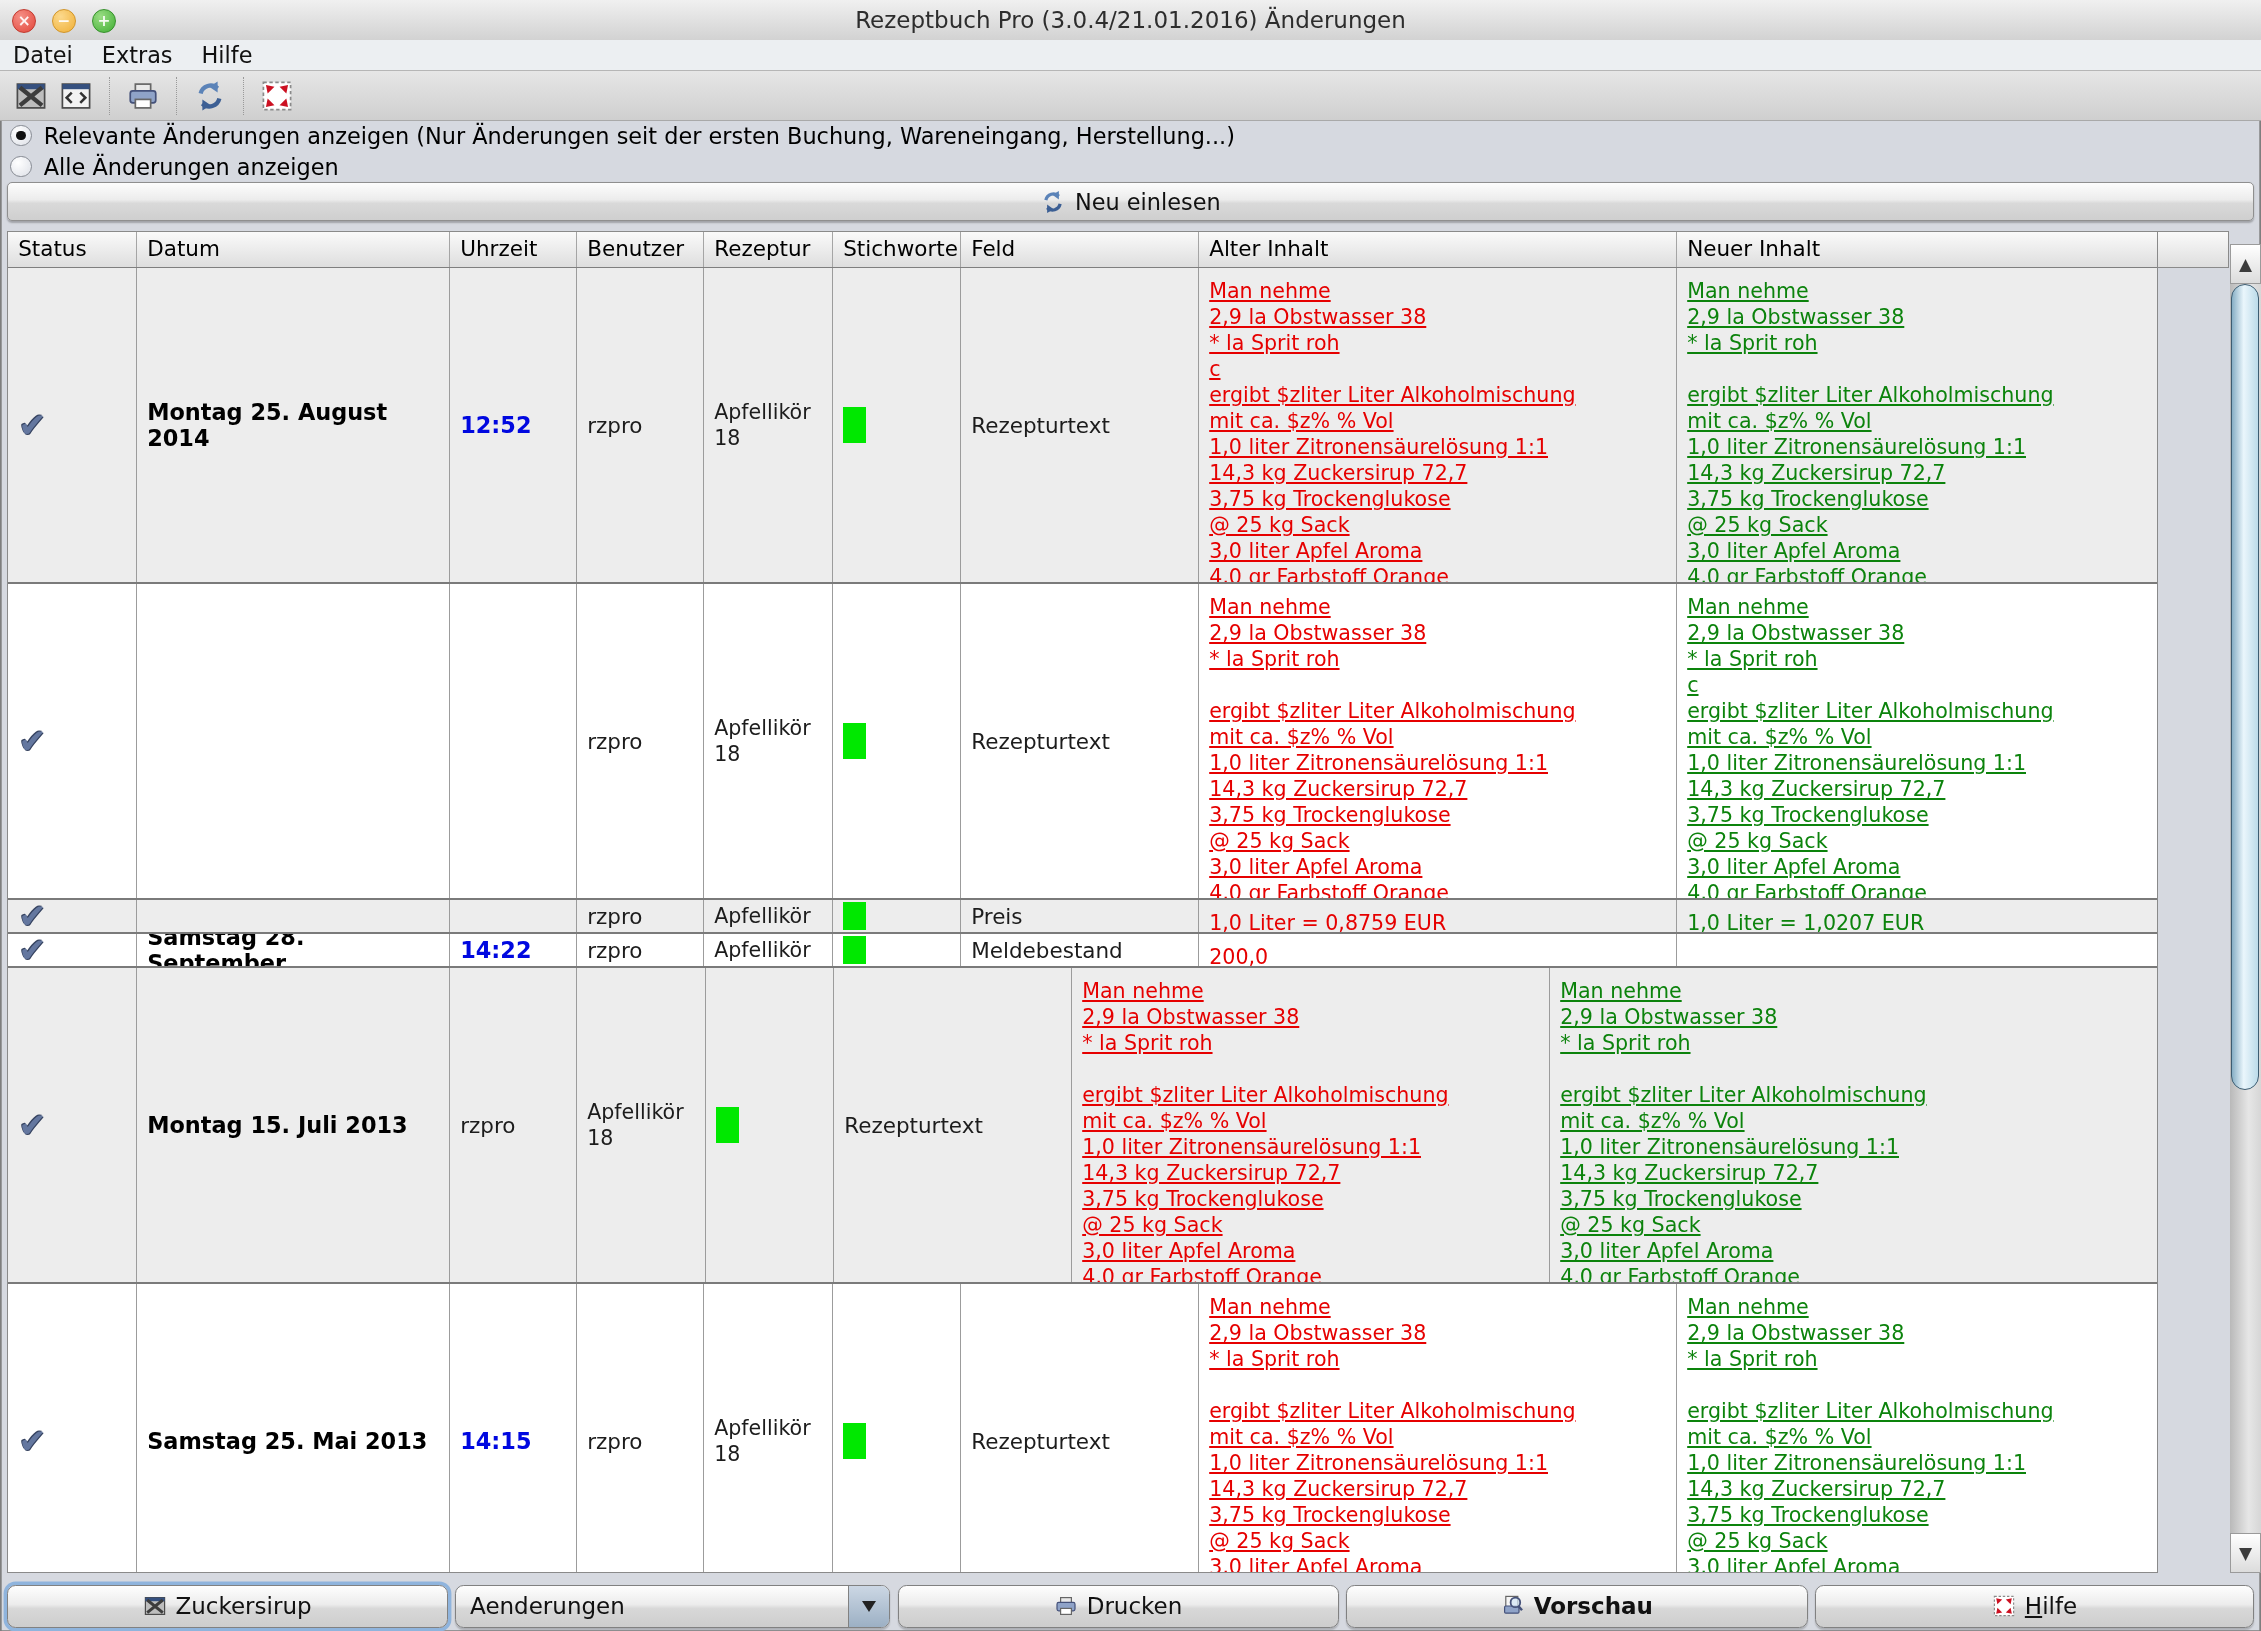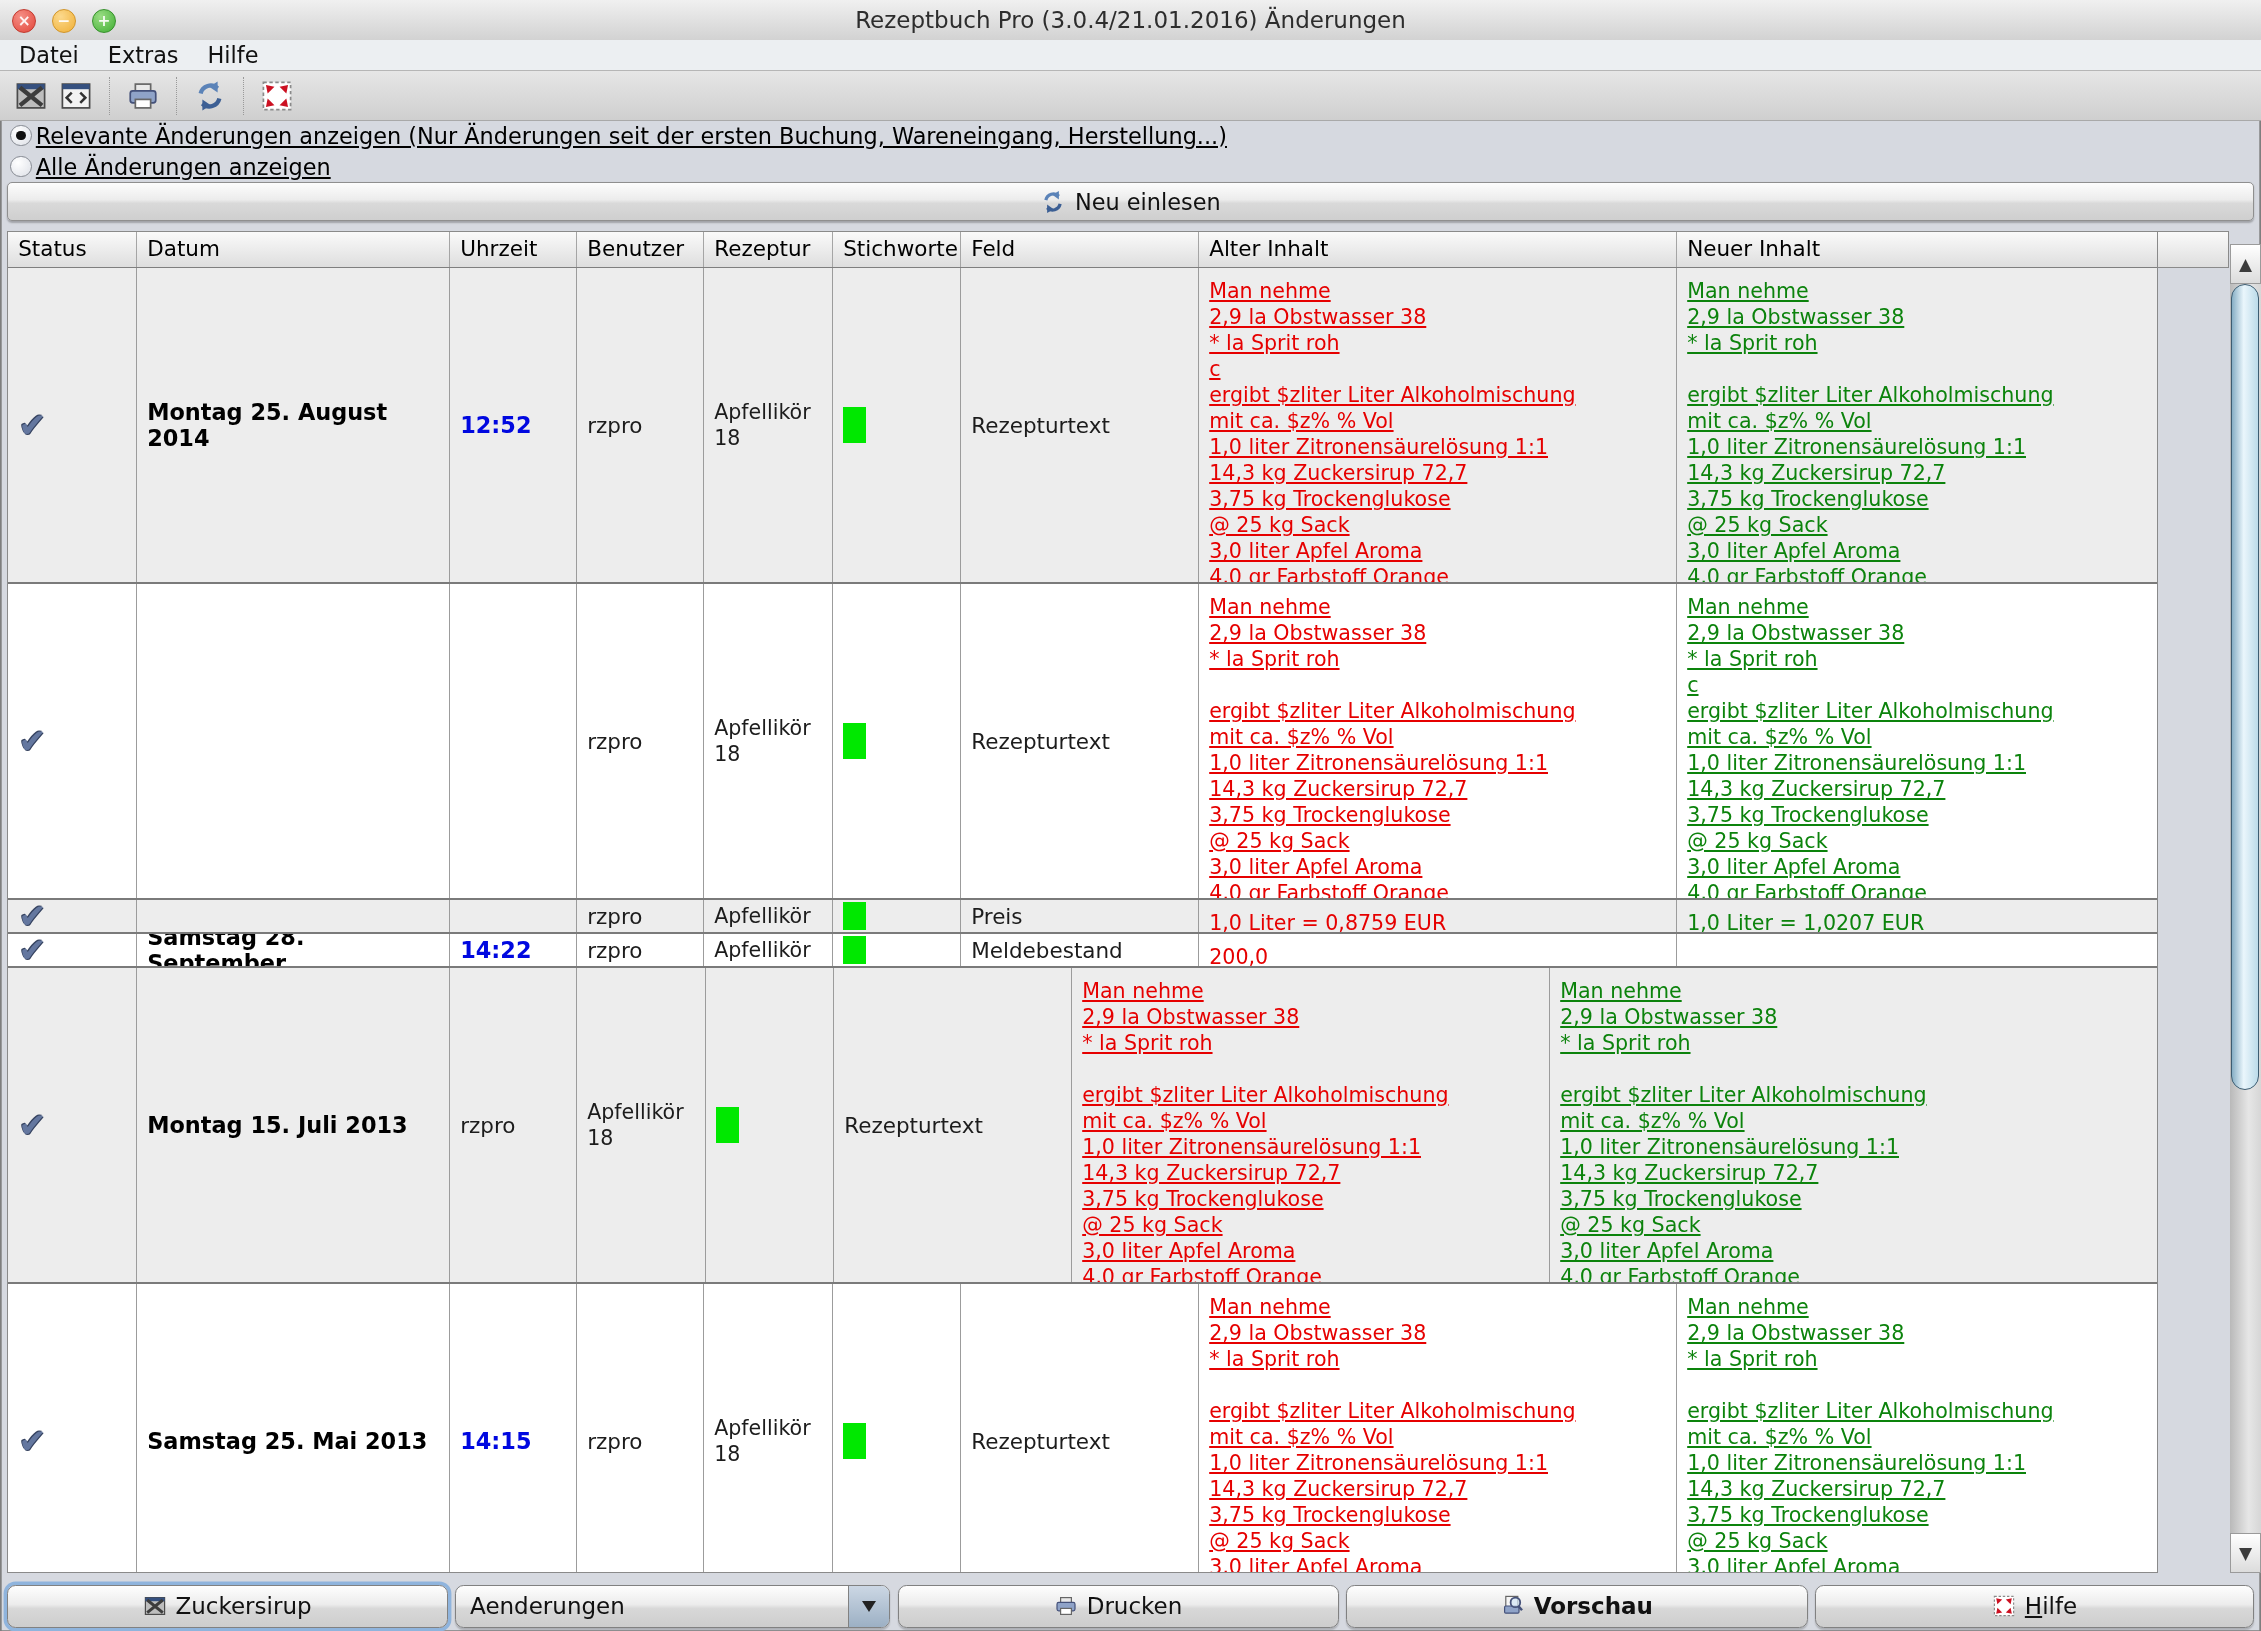--- a/index.html
+++ b/index.html
@@ -16,31 +16,31 @@
   .title{position:absolute;left:0;right:0;top:0;line-height:40px;text-align:center;
     font-size:23px;color:#2d2d2d;}
   .lights{position:absolute;left:12px;top:8.6px;display:flex;gap:15.5px;}
   .light{width:22.4px;height:22.4px;border-radius:50%;display:flex;align-items:center;justify-content:center;
     font-size:15.5px;font-weight:bold;color:rgba(255,255,255,.92);cursor:default;}
   .light.red{background:radial-gradient(circle at 35% 30%,#f58f86,#e2463a);border:0.9px solid #c23b30;}
   .light.yellow{background:radial-gradient(circle at 35% 30%,#fcd98d,#efaf35);border:0.9px solid #d1952a;}
   .light.green{background:radial-gradient(circle at 35% 30%,#9add84,#3fae33);border:0.9px solid #37912c;}
   
   .menubar{position:absolute;top:40px;left:0;right:0;height:30px;background:#eceff2;
-    border-bottom:0.9px solid #b6b6b6;display:flex;align-items:center;gap:29px;padding-left:19px;}
+    border-bottom:0.9px solid #b6b6b6;display:flex;align-items:center;gap:29px;padding-left:13px;}
   .menu-item{font-size:22.4px;color:#111;}
   
   .toolbar{position:absolute;top:71px;left:0;right:0;height:49px;
     background:linear-gradient(#e6e6e6,#cfcfcf);
     border-bottom:0.9px solid #a9a9a9;display:flex;align-items:center;padding-left:8.6px;}
   .tbtn{width:40px;height:40px;display:flex;align-items:center;justify-content:center;margin:0 2.6px;}
   .tsep{width:0;height:38px;border-left:1.7px dotted #999;margin:0 10.3px;}
   
   .filterbar{position:absolute;top:120px;left:0;right:0;height:62px;}
-  .radio-row{display:flex;align-items:center;gap:4px;padding-left:10.3px;height:31px;text-decoration:underline;}
+  .radio-row{display:flex;align-items:center;gap:12px;padding-left:10.3px;height:31px;}
   .radio{width:21.5px;height:21.5px;border-radius:50%;border:1.7px solid #878b93;
     background:radial-gradient(circle at 35% 30%,#ffffff,#dde0e7);
     display:flex;align-items:center;justify-content:center;box-sizing:border-box;}
   .radio .dot{width:9.5px;height:9.5px;border-radius:50%;background:#101010;display:none;}
   .radio.selected .dot{display:block;}
   .radio-label{font-size:22.4px;color:#000;}
   
   .reload-btn{position:absolute;top:182px;left:6.9px;right:6.9px;height:39px;border-radius:5px;
     border:1.7px solid #8f8f8f;box-sizing:border-box;
     background:linear-gradient(#fdfdfd,#ececec 45%,#d9d9d9 55%,#cfcfcf);

